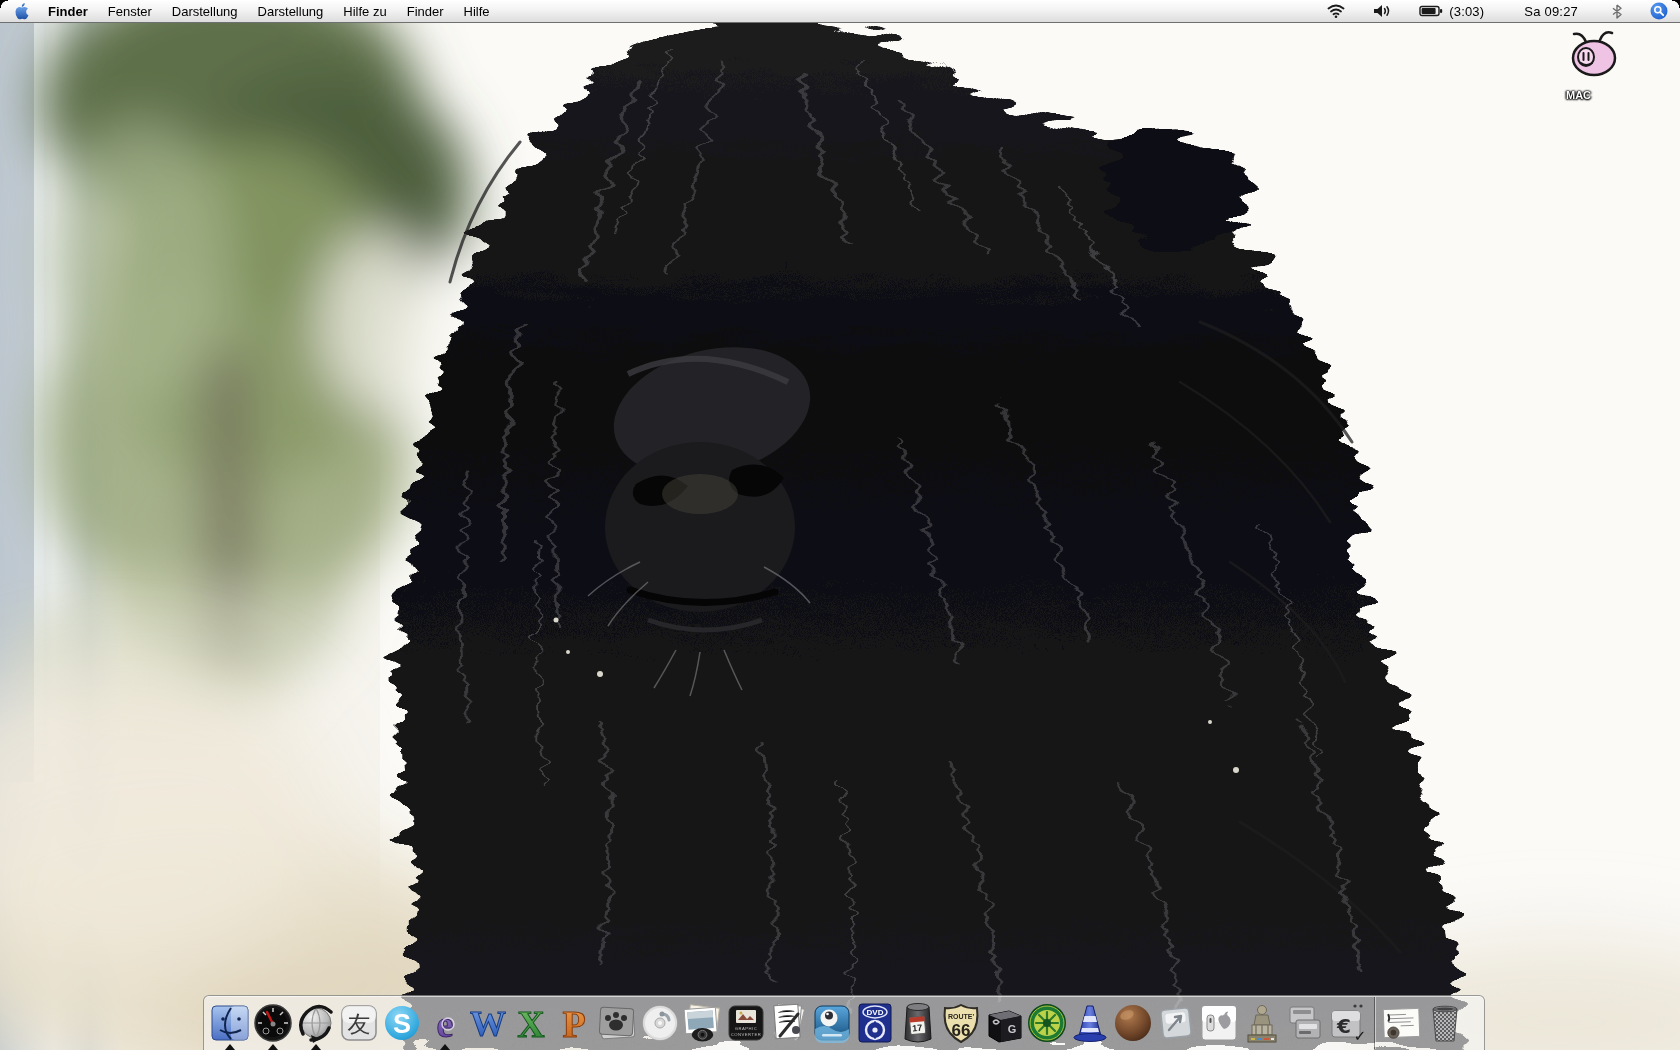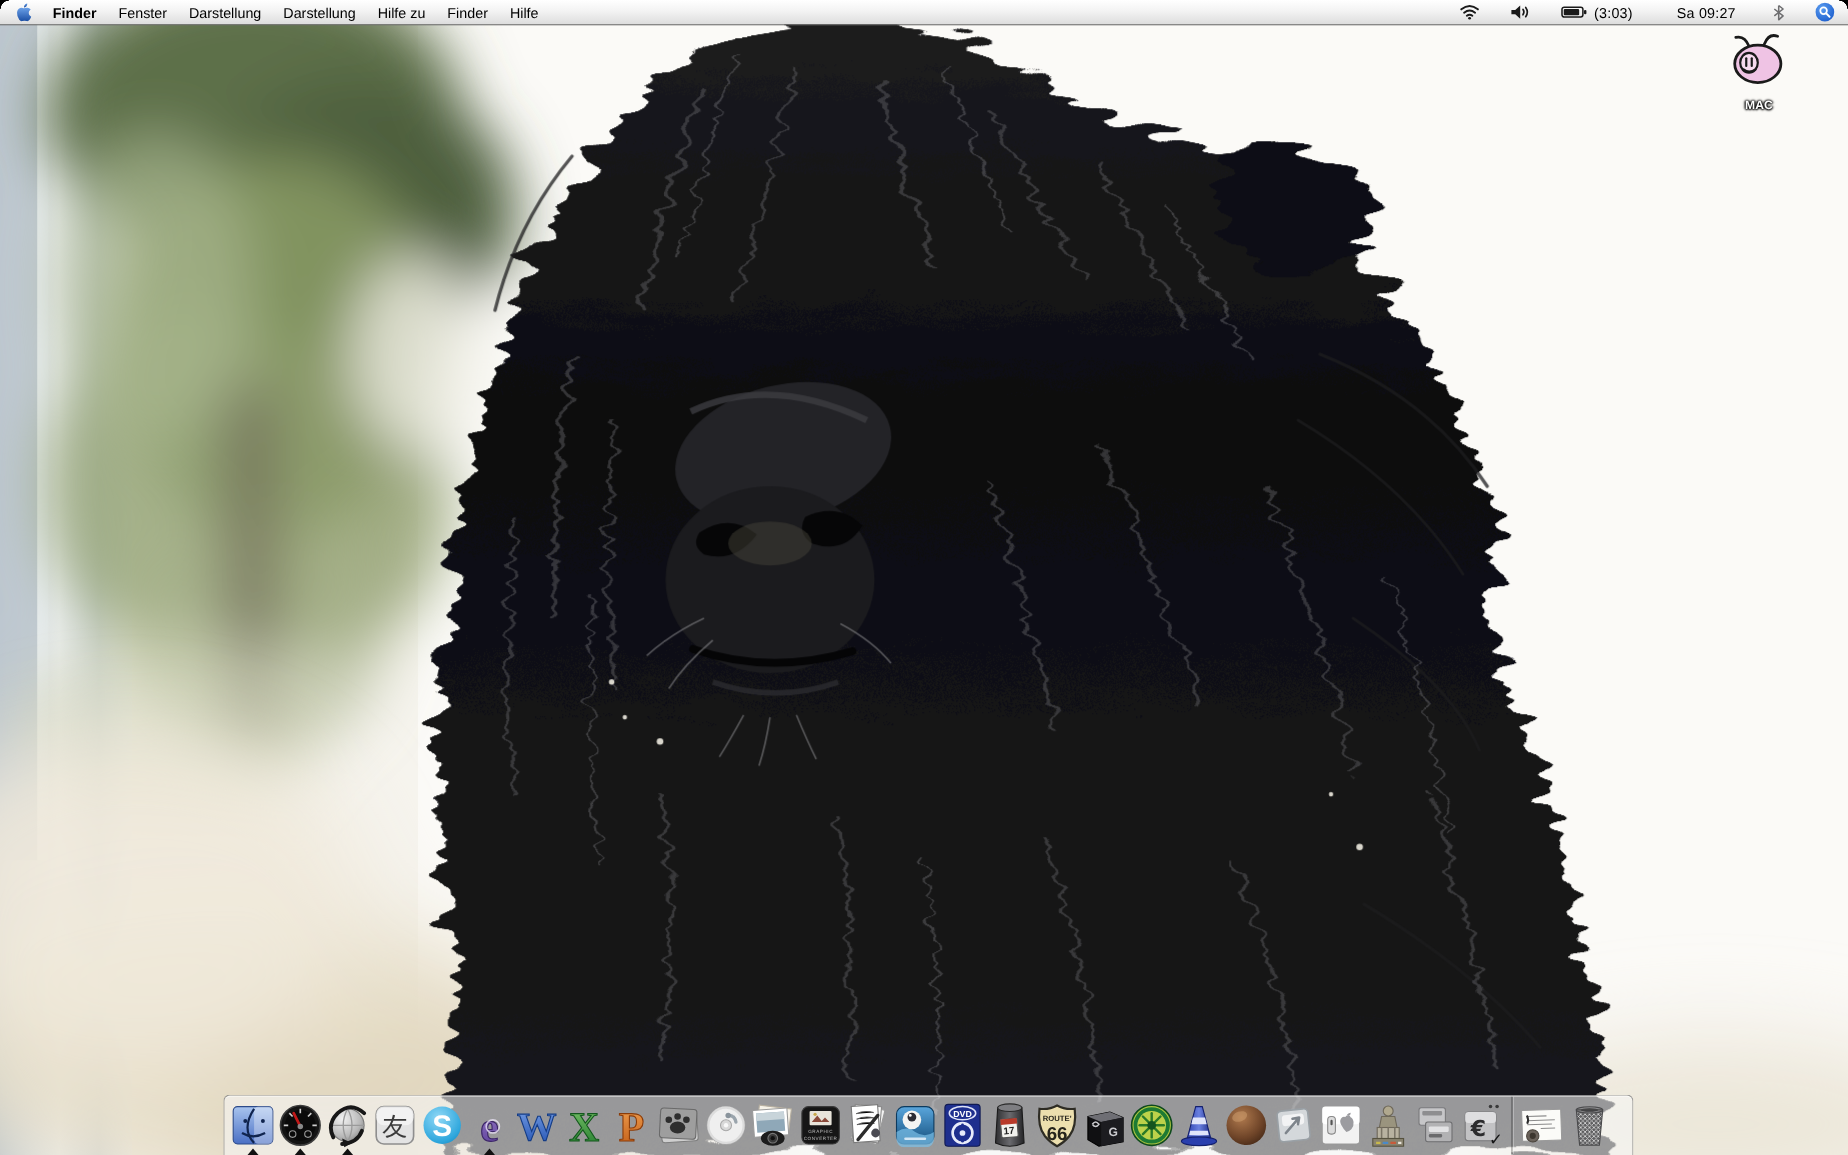--- a/index.html
+++ b/index.html
@@ -19,21 +19,21 @@
   .status-item{padding:0 8px;height:100%;display:flex;align-items:center;}
   .status-text{padding:0 6px;letter-spacing:.2px;}
   .corner{position:absolute;top:0;width:8px;height:8px;z-index:60;}
   .corner.left{left:0;background:radial-gradient(circle at 100% 100%, transparent 7px, #000 7.5px);}
   .corner.right{right:0;background:radial-gradient(circle at 0 100%, transparent 7px, #000 7.5px);}
 
   
   .desktop{position:absolute;top:22px;left:0;width:1680px;height:1028px;}
   .wallpaper{position:absolute;inset:0;}
 
-  .desk-icon{position:absolute;top:8px;left:1566px;width:66px;text-align:center;cursor:default;}
+  .desk-icon{position:absolute;top:8px;left:1566px;width:66px;text-align:left;cursor:default;}
   .desk-icon .label{margin-top:1px;font-size:11px;font-weight:700;color:#fff;
      text-shadow:0 0 2px #000,0 1px 2px #000,1px 0 2px #000,-1px 0 2px #000;}
 
   
   .dock{position:absolute;left:203px;bottom:0;width:1272px;height:54px;
     background:rgba(246,246,246,.58);
     border:1px solid rgba(80,80,80,.55);border-bottom:none;
     border-radius:6px 6px 0 0;display:flex;align-items:center;padding:0 4px;
     box-shadow:inset 0 1px 0 rgba(255,255,255,.6);}
   .dock-item{position:relative;width:43px;height:54px;display:flex;

